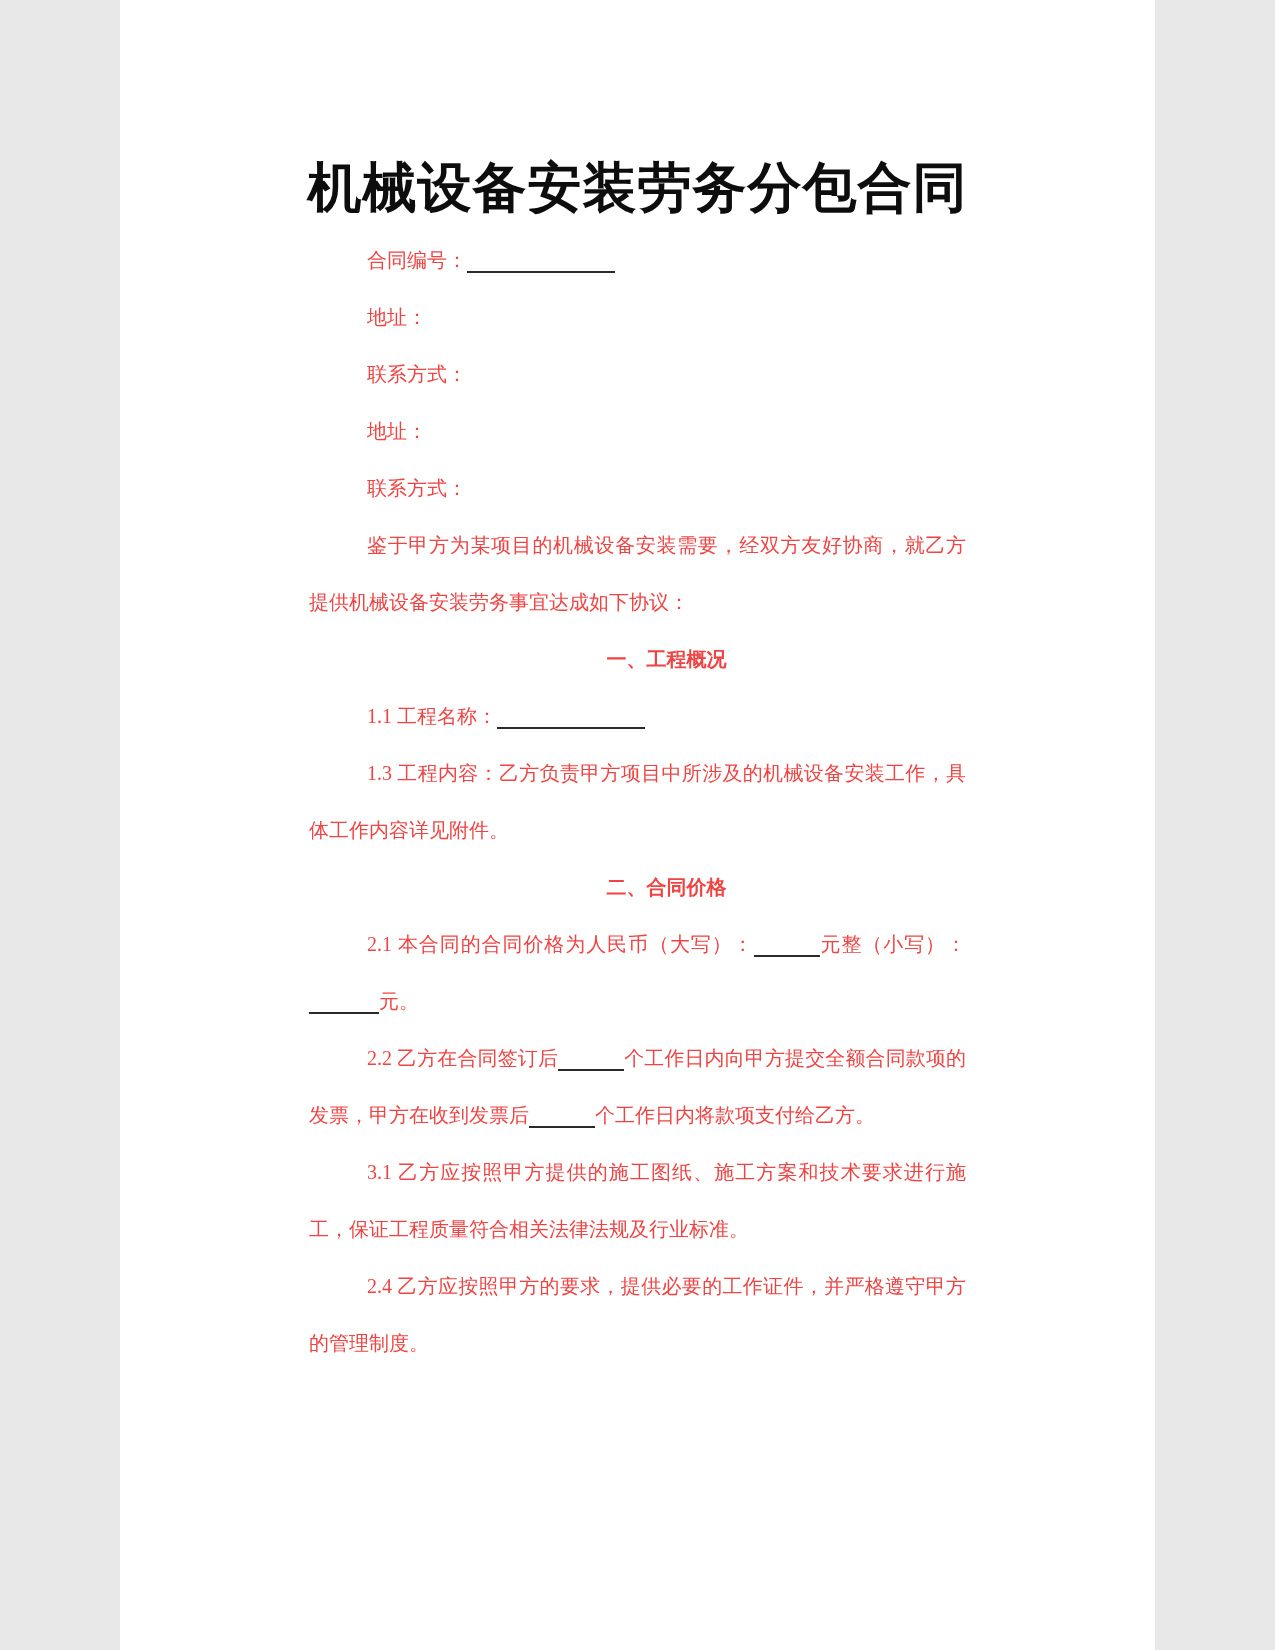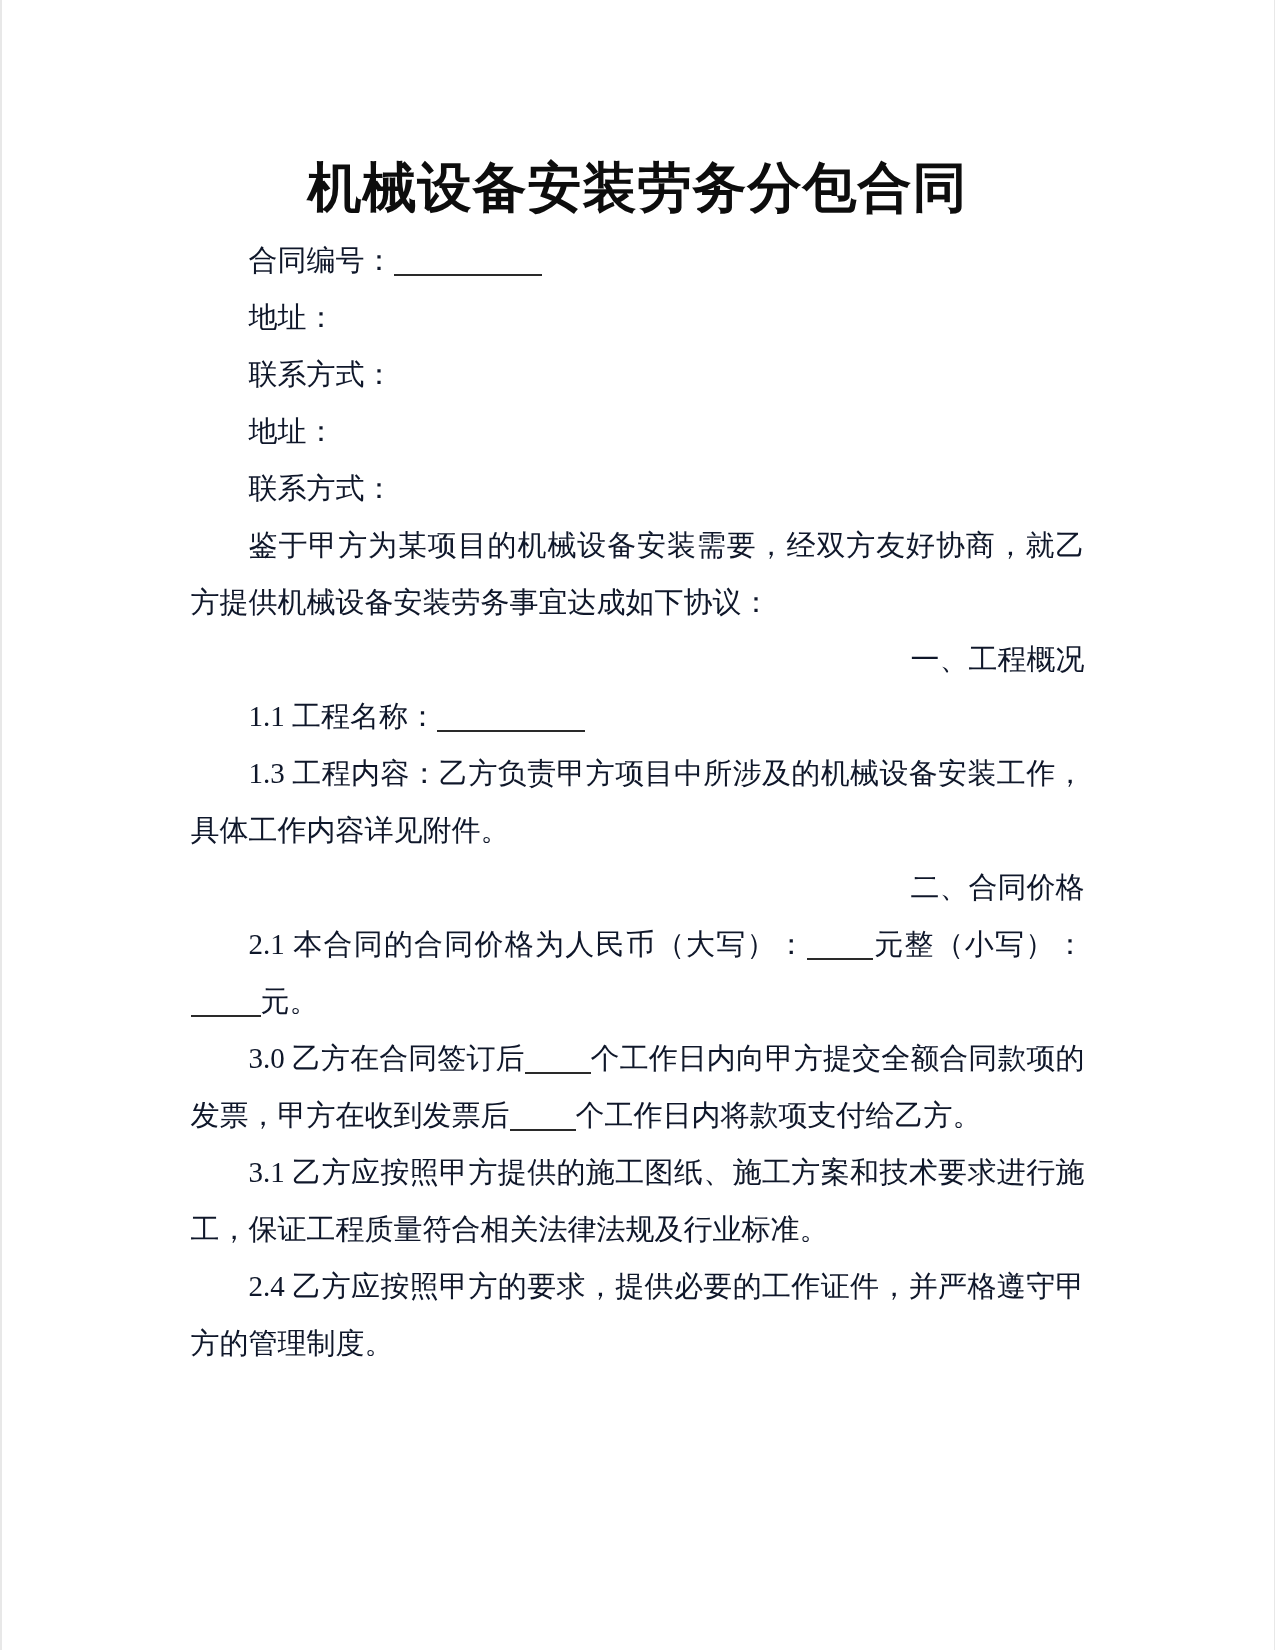--- a/index.html
+++ b/index.html
@@ -1,51 +1,51 @@
 <!DOCTYPE html>
 <html><head>
 <meta charset="utf-8">
 <style>
   html, body { margin: 0; padding: 0; background: #e8e8e8; }
   .page {
     position: relative;
-    width: 1272px;
+    width: 1035px;
     height: 1650px;
     margin: 0 auto;
     background: #ffffff;
     overflow: hidden;
     color: #111111;
   }
   .title {
     margin: 0;
     padding-top: 156px;
     text-align: center;
     font-family: "Liberation Serif", serif;
     font-weight: 700;
     font-size: 54px;
     line-height: 64px;
     letter-spacing: 1px;
     color: #0d0d0d;
   }
   .content {
     margin: 12px 189px 0 189px;
     font-family: "Liberation Serif", serif;
-    font-size: 29px;
+    font-size: 20px;
     line-height: 57px;
     text-align: justify;
-    color: #0f172a;
+    color: #ef4444;
   }
   .para {
     margin: 0;
     text-indent: 58px;
   }
   .para.heading {
     font-family: "Liberation Sans", sans-serif;
-    font-weight: 400;
-    text-align: right;
+    font-weight: 700;
+    text-align: center;
   }
   .blank {
     display: inline-block;
     height: 30px;
     border-bottom: 2px solid #2a2a2a;
     vertical-align: -6px;
   }
 </style>
 </head>
 <body>
@@ -57,17 +57,17 @@
       <p class="para label"><span>地址：</span></p>
       <p class="para label"><span>联系方式：</span></p>
       <p class="para label"><span>地址：</span></p>
       <p class="para label"><span>联系方式：</span></p>
       <p class="para body"><span>鉴于甲方为某项目的机械设备安装需要，经双方友好协商，就乙方提供机械设备安装劳务事宜达成如下协议：</span></p>
       <p class="para heading"><span>一、工程概况</span></p>
       <p class="para body"><span>1.1 工程名称：</span><span class="blank" style="width: 148px; border-bottom-color: rgb(42, 42, 42);"></span></p>
       <p class="para body"><span>1.3 工程内容：乙方负责甲方项目中所涉及的机械设备安装工作，具体工作内容详见附件。</span></p>
       <p class="para heading"><span>二、合同价格</span></p>
       <p class="para body"><span>2.1 本合同的合同价格为人民币（大写）：</span><span class="blank" style="width: 66px; border-bottom-color: rgb(42, 42, 42);"></span><span>元整（小写）：</span><span class="blank" style="width: 70px; border-bottom-color: rgb(42, 42, 42);"></span><span>元。</span></p>
-      <p class="para body"><span>3.0 乙方在合同签订后</span><span class="blank" style="width: 66px; border-bottom-color: rgb(42, 42, 42);"></span><span>个工作日内向甲方提交全额合同款项的发票，甲方在收到发票后</span><span class="blank" style="width: 66px; border-bottom-color: rgb(42, 42, 42);"></span><span>个工作日内将款项支付给乙方。</span></p>
+      <p class="para body"><span>2.2 乙方在合同签订后</span><span class="blank" style="width: 66px; border-bottom-color: rgb(42, 42, 42);"></span><span>个工作日内向甲方提交全额合同款项的发票，甲方在收到发票后</span><span class="blank" style="width: 66px; border-bottom-color: rgb(42, 42, 42);"></span><span>个工作日内将款项支付给乙方。</span></p>
       <p class="para body"><span>3.1 乙方应按照甲方提供的施工图纸、施工方案和技术要求进行施工，保证工程质量符合相关法律法规及行业标准。</span></p>
       <p class="para body"><span>2.4 乙方应按照甲方的要求，提供必要的工作证件，并严格遵守甲方的管理制度。</span></p>
     </div>
 </div>
 
 </body></html>

